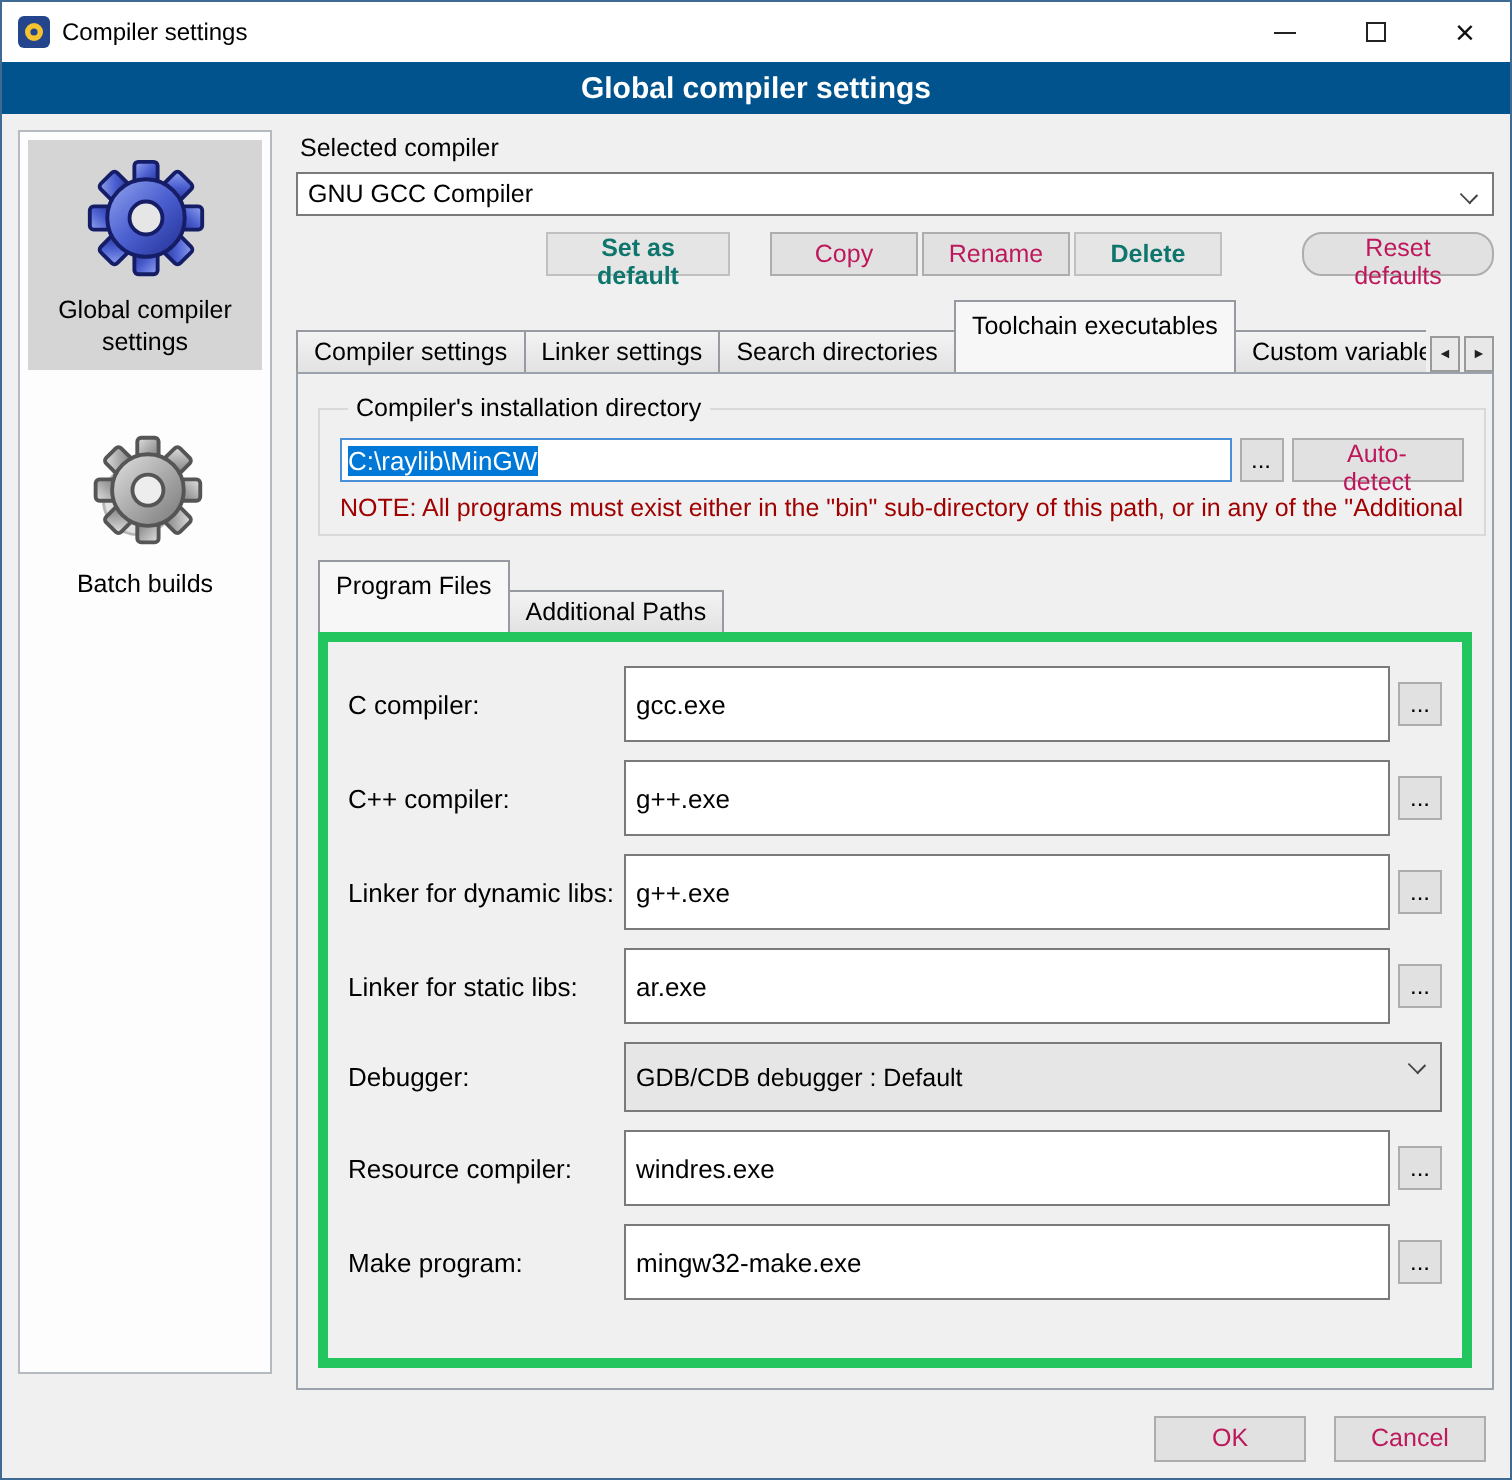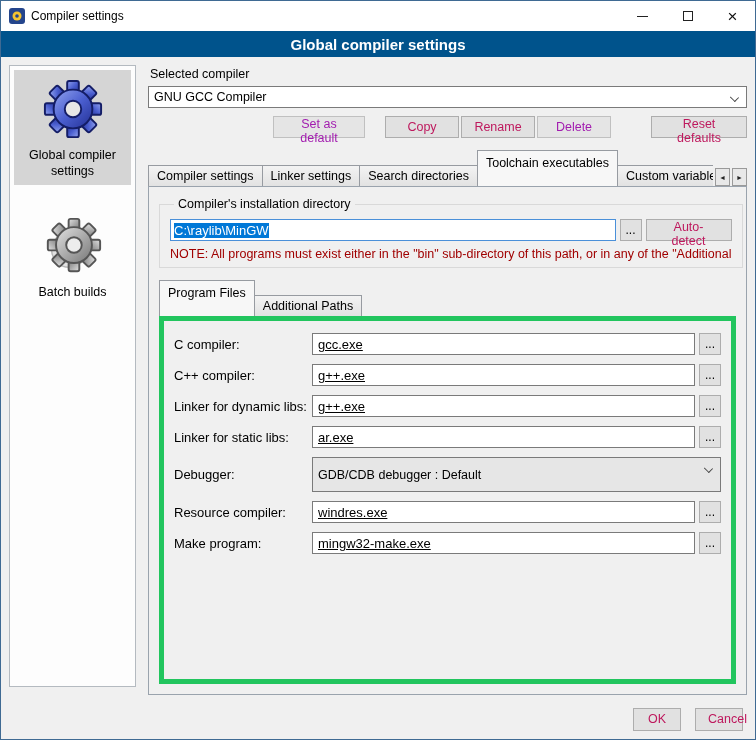--- a/index.html
+++ b/index.html
@@ -67,26 +67,26 @@
     width: 7px; height: 7px;
     border-right: 1.4px solid #444; border-bottom: 1.4px solid #444;
     transform: rotate(45deg) scaleY(0.85);
   }
   
   .btn {
     height: 22px; background: #e1e1e1; border: 1px solid #adadad;
     font-size: 12.5px; font-family: inherit; padding: 0 12px; cursor: default;
     color: #be185d;
   }
-  .btn.disabled { color: #a21caf; border-color: #c0c0c0; background: #e5e5e5; }
+  .btn.disabled { color: #0f766e; border-color: #c0c0c0; background: #e5e5e5; font-weight: bold; }
   .btn-row { display: flex; margin-top: 8px; align-items: center; }
   .btn-row .b-setdef { margin-left: 125px; width: 92px; }
   .btn-row .b-copy, .btn-row .b-rename, .btn-row .b-delete { width: 74px; margin-left: 2px; }
   .btn-row .b-copy { margin-left: 20px; }
-  .btn-row .b-reset { margin-left: auto; width: 96px; }
+  .btn-row .b-reset { margin-left: auto; width: 96px; border-radius: 10px; }
   
   .tabs { display: flex; align-items: flex-end; margin-top: 12px; position: relative; z-index: 2; }
   .tabs-scroll { display: flex; align-items: flex-end; flex: 1; overflow: hidden; }
   .tab {
     height: 21px; padding: 3px 8px 0 8px; font-size: 12.5px; white-space: nowrap;
     background: linear-gradient(#f3f3f3, #e2e2e2);
     border: 1px solid #979ba1; border-bottom: none;
     margin-left: -1px; flex-shrink: 0; cursor: default;
   }
   .tab:first-child { margin-left: 0; }
@@ -128,30 +128,30 @@
   }
   .inner-tabs { margin-top: 12px; }
   .inner-pane {
     flex: 1; border: 5px solid #22c55e; background: #f0f0f0;
     padding: 12px 10px; min-height: 0;
   }
   
   .frow { display: flex; align-items: center; margin-bottom: 9px; }
   .frow .flabel { width: 138px; flex-shrink: 0; font-size: 13px; }
   .frow input[type=text] {
-    flex: 1; height: 22px; border: 1px solid #7a7a7a; background: #fff;
-    padding: 0 5px; font-size: 13px; font-family: inherit; min-width: 0; text-decoration: underline;
+    flex: 1; height: 38px; border: 1px solid #7a7a7a; background: #fff;
+    padding: 0 5px; font-size: 13px; font-family: inherit; min-width: 0;
   }
   .frow .combo { flex: 1; height: 35px; }
   
   .footer {
     height: 40px; flex-shrink: 0; display: flex; align-items: center;
     justify-content: flex-end; padding: 0 12px; gap: 14px;
   }
-  .footer .btn { width: 48px; height: 23px; }
+  .footer .btn { width: 76px; height: 23px; }
 </style>
 </head>
 <body>
 
 <div class="window">
 
   <div class="titlebar">
     <span class="title-icon">
       <svg width="16" height="16" viewBox="0 0 16 16">
         <rect width="16" height="16" rx="3" fill="#24458c"></rect>

